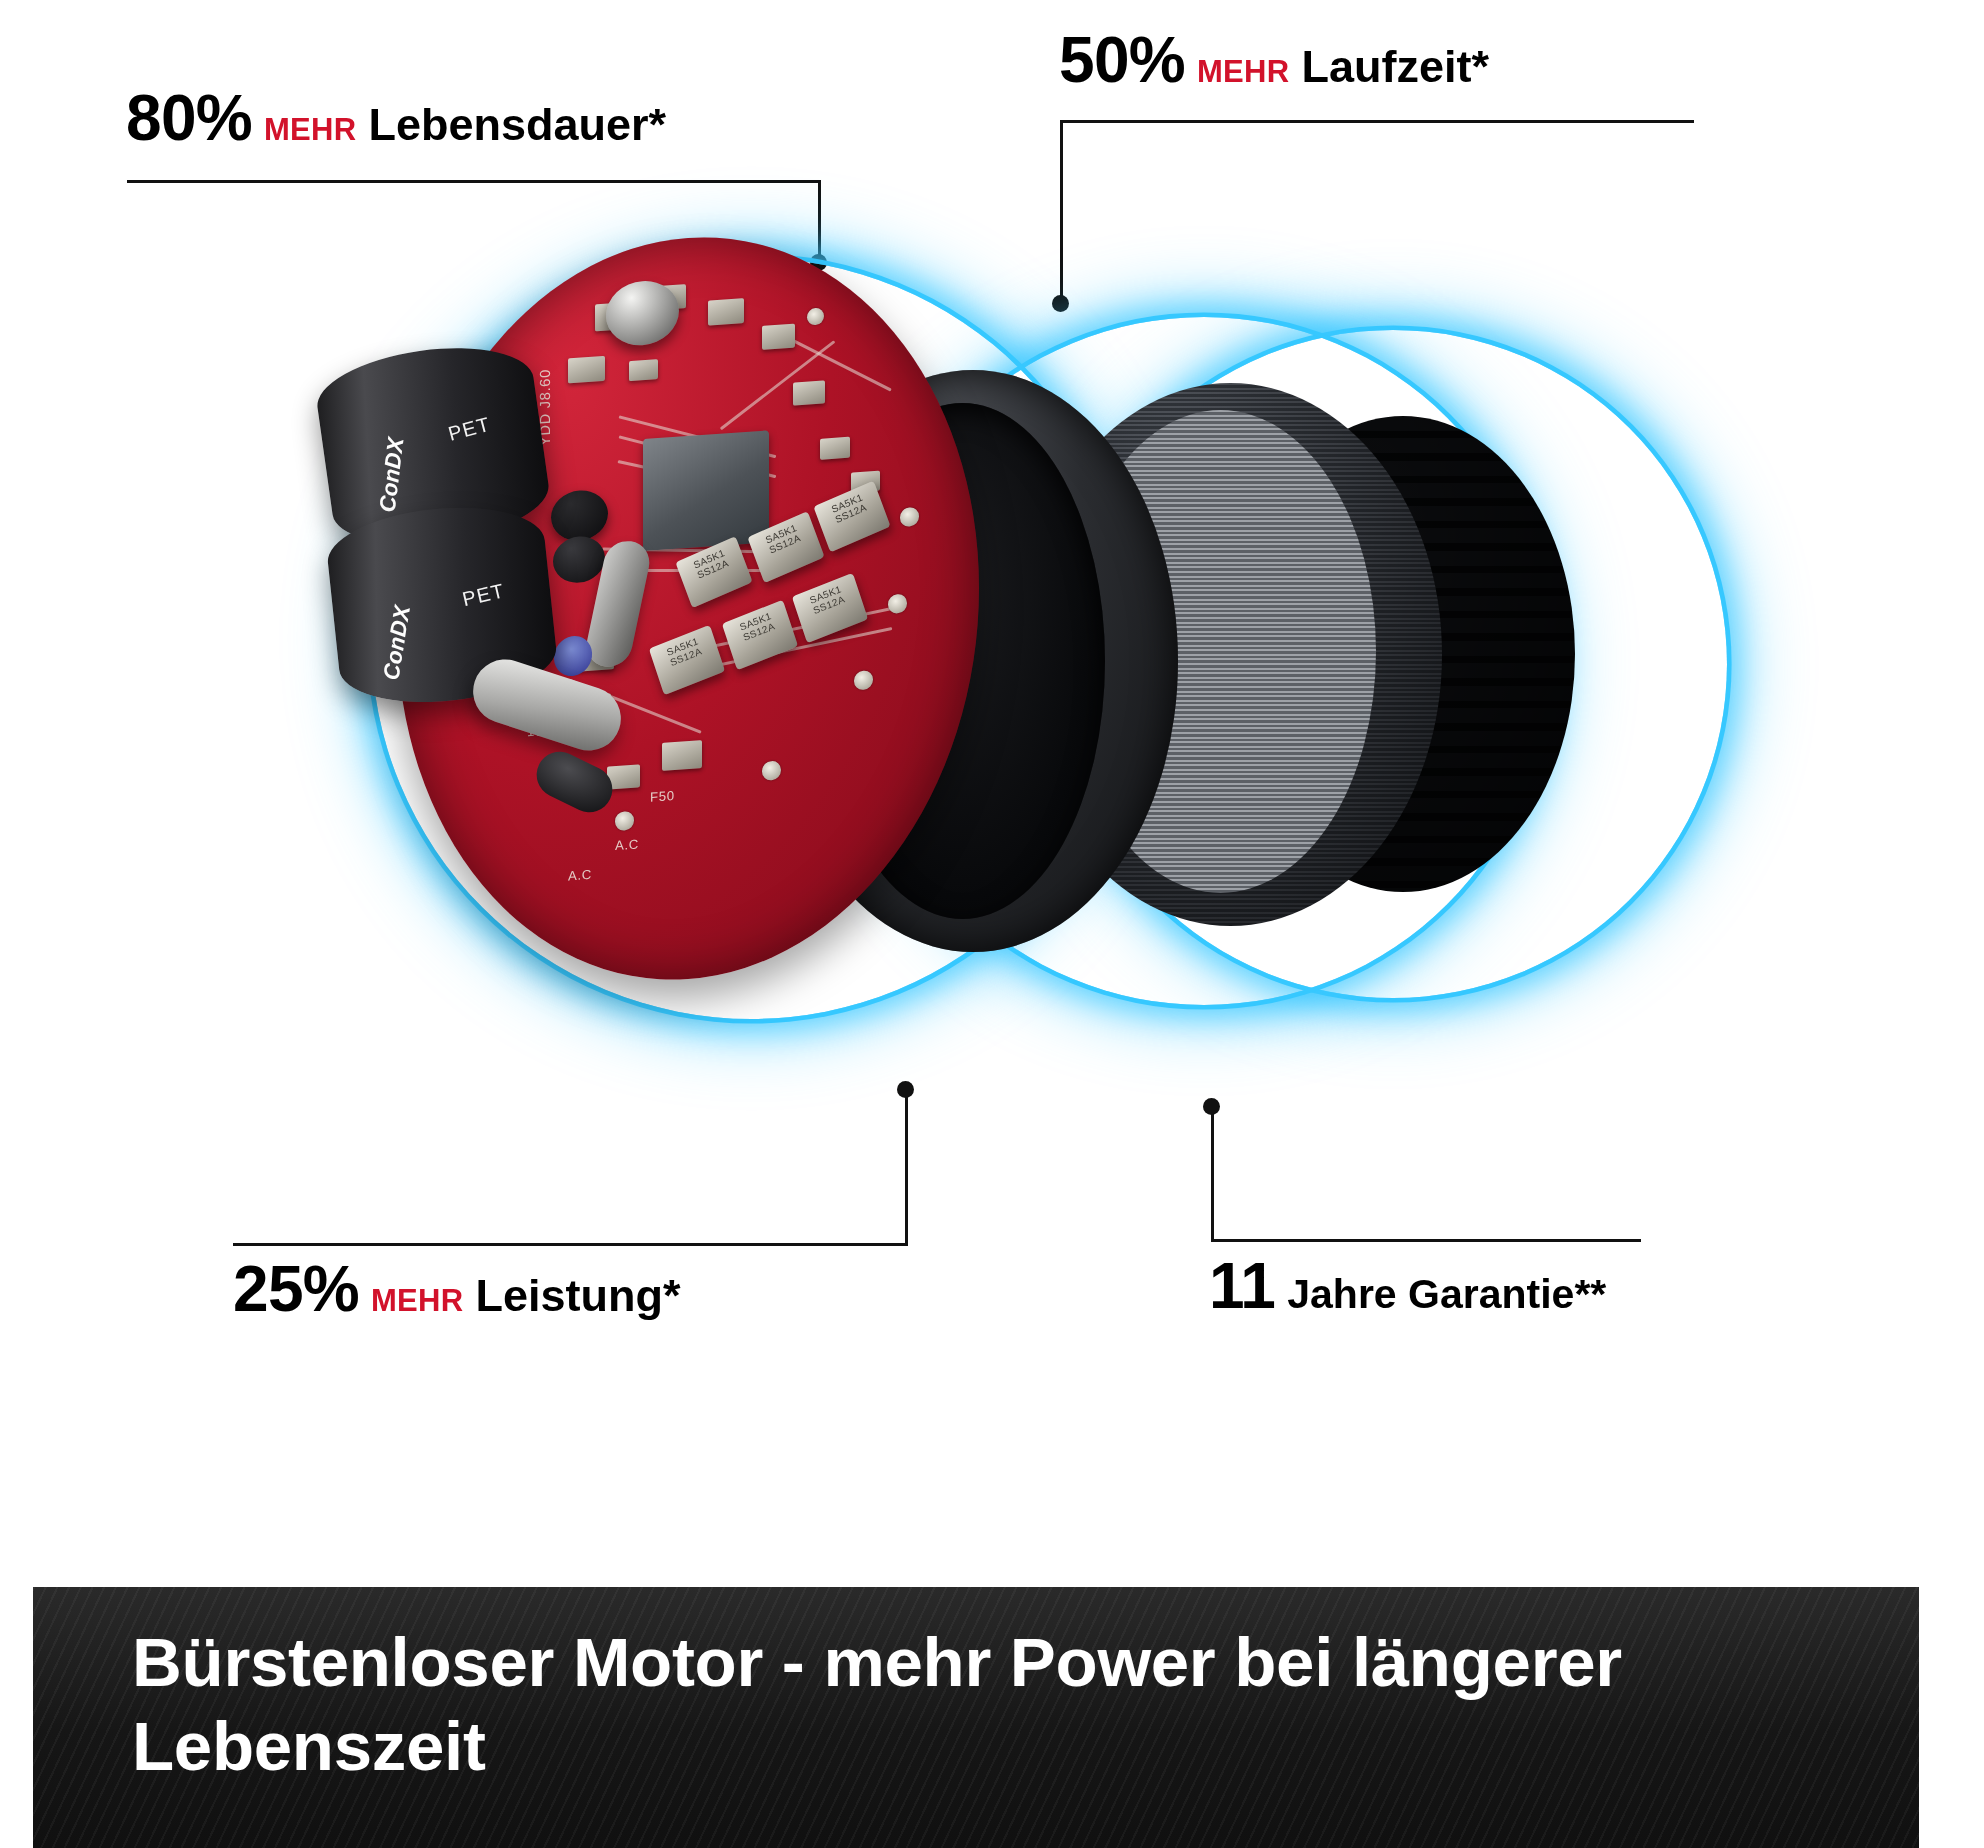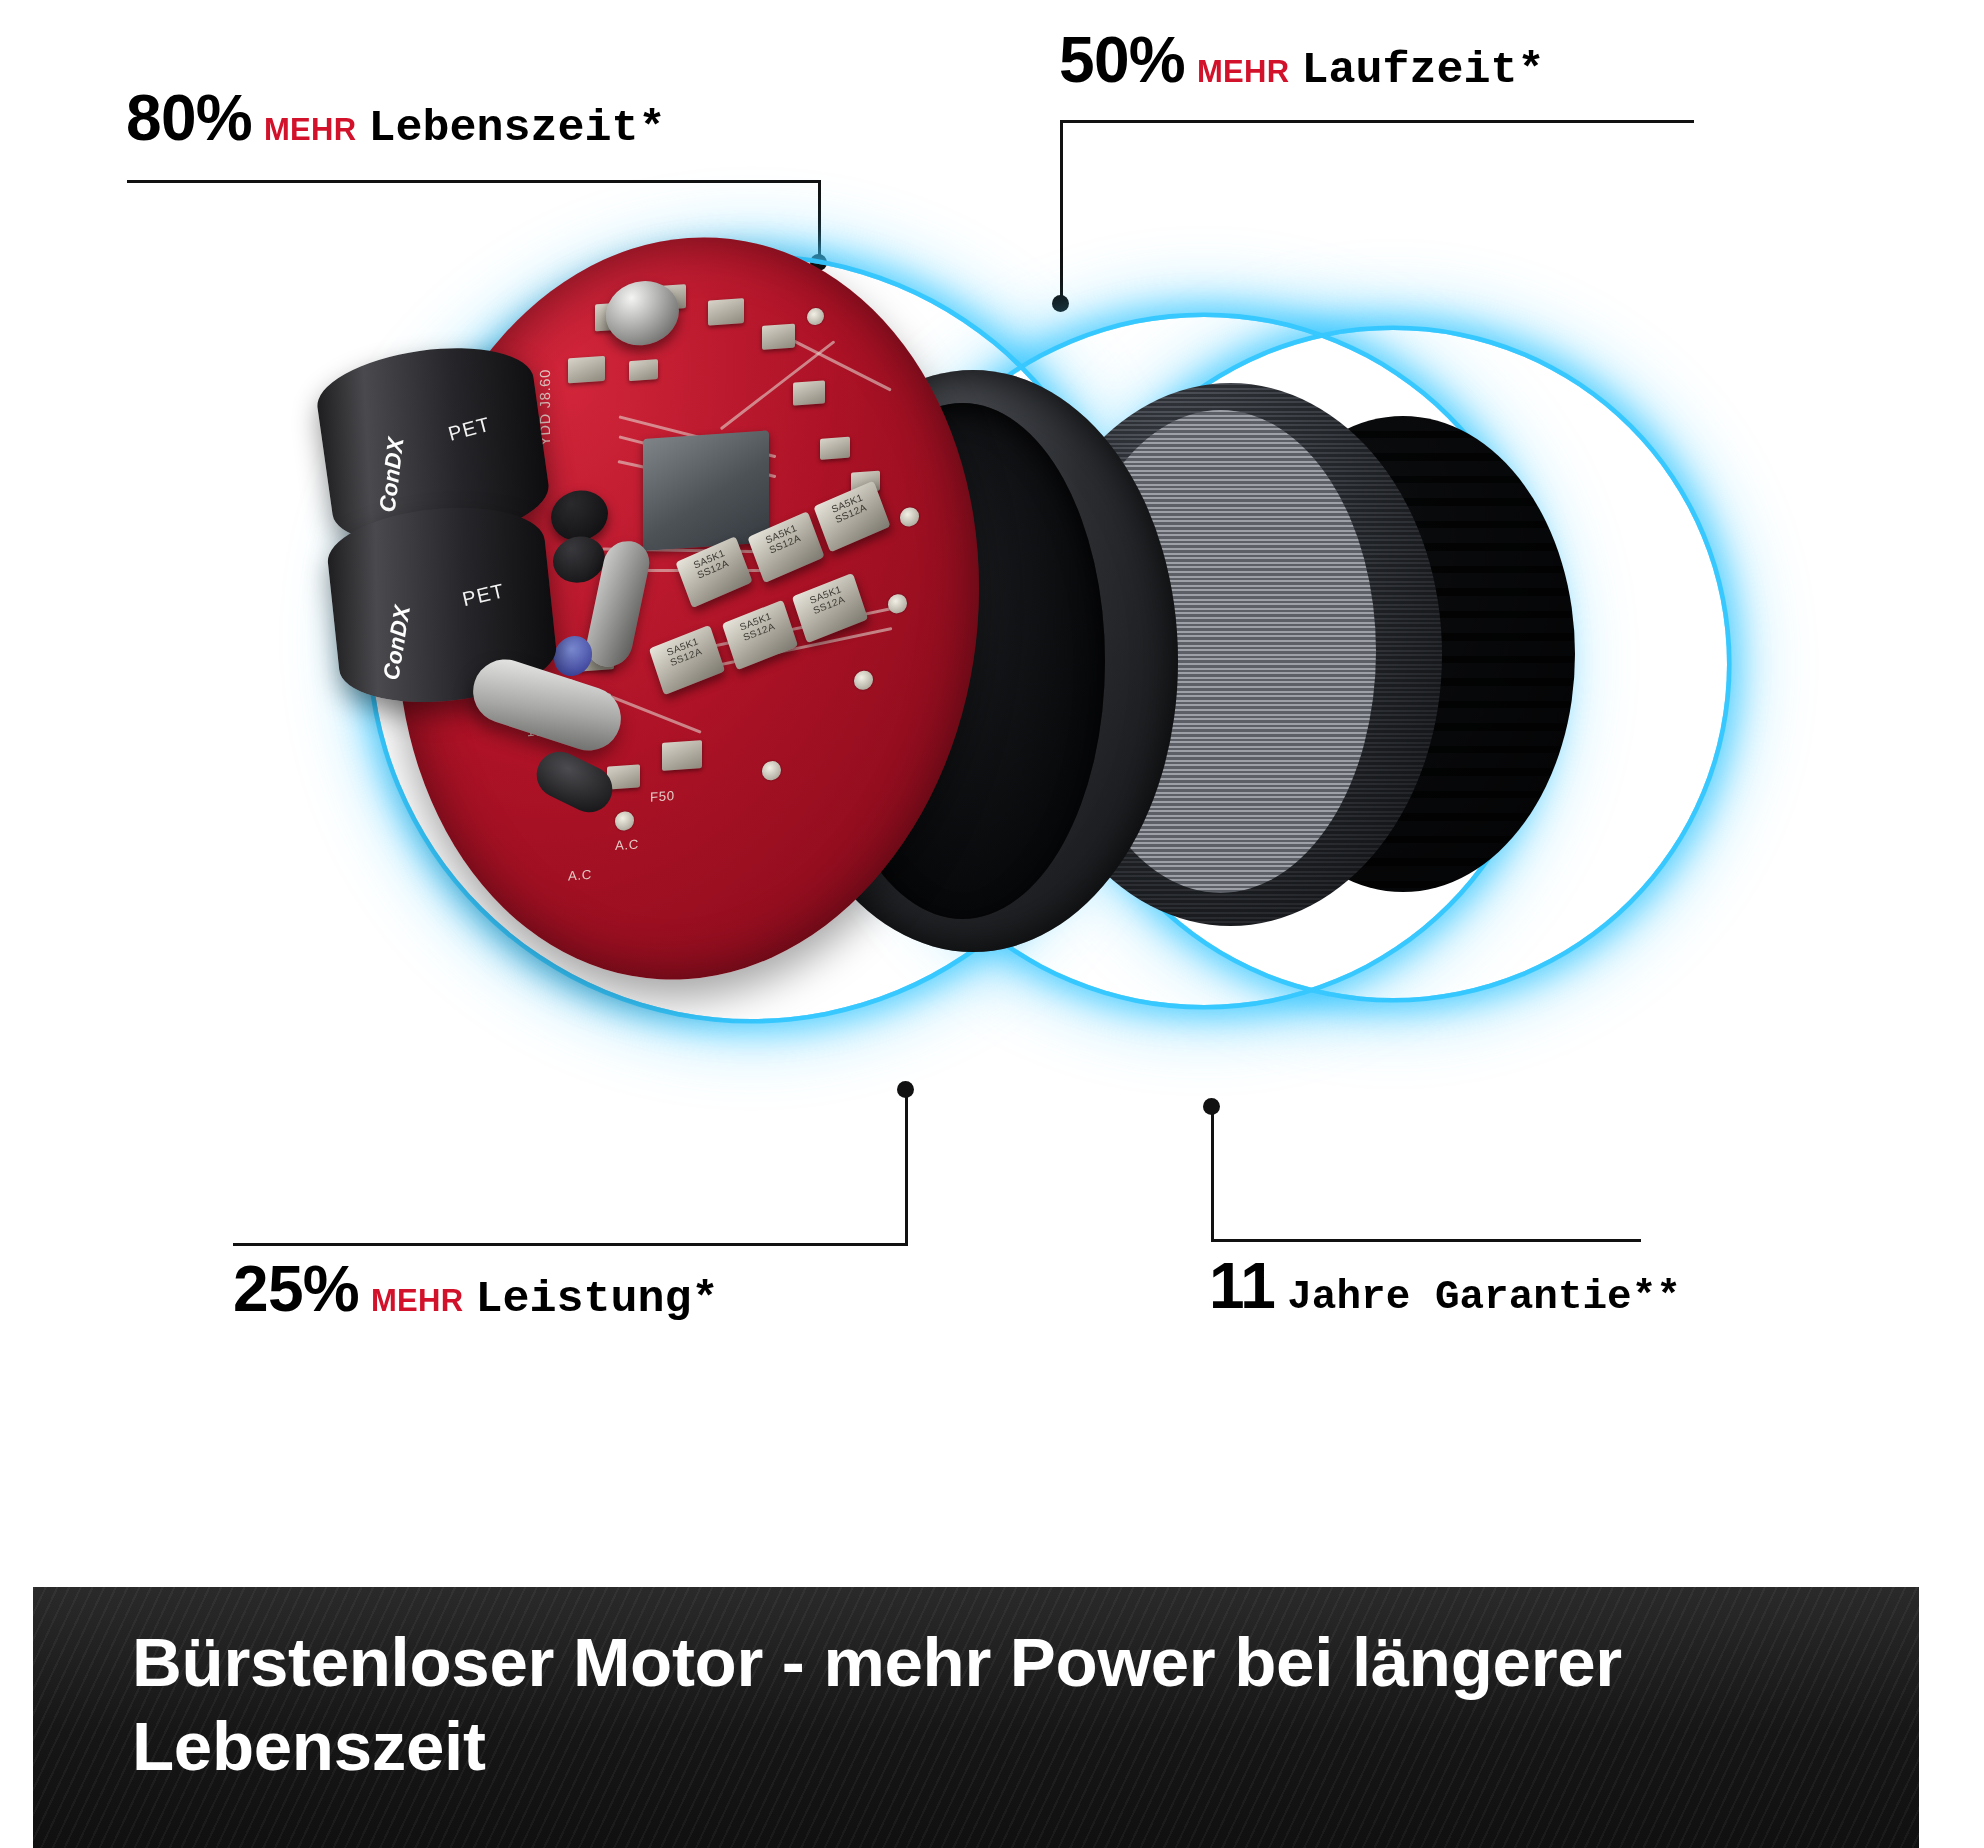--- a/index.html
+++ b/index.html
@@ -34,21 +34,20 @@
   }
   .callout .mehr {
     font-size: 31px;
     font-weight: 700;
     color: #d2122b;
     letter-spacing: 0.3px;
   }
   .callout .word {
     font-size: 45px;
     font-weight: 700;
-    font-family: Liberation Mono, monospace;
   }
   .callout-row {
     display: flex;
     align-items: baseline;
     gap: 12px;
   }
 
   
   .leader {
     position: absolute;
@@ -263,21 +262,21 @@
 </style>
 </head>
 <body>
 
 <div id="page">
 
   <div class="callout" style="left:126px; top:86px;">
     <div class="callout-row">
       <span class="num">80%</span>
       <span class="mehr">MEHR</span>
-      <span class="word">Lebenszeit*</span>
+      <span class="word">Lebensdauer*</span>
     </div>
   </div>
   <div class="leader h" style="left:127px; top:180px; width:693px;"></div>
   <div class="leader v" style="left:818px; top:180px; height:79px;"></div>
   <div class="dot" style="left:810px; top:254px;"></div>
 
   <div class="callout" style="left:1059px; top:28px;">
     <div class="callout-row">
       <span class="num">50%</span>
       <span class="mehr">MEHR</span>

